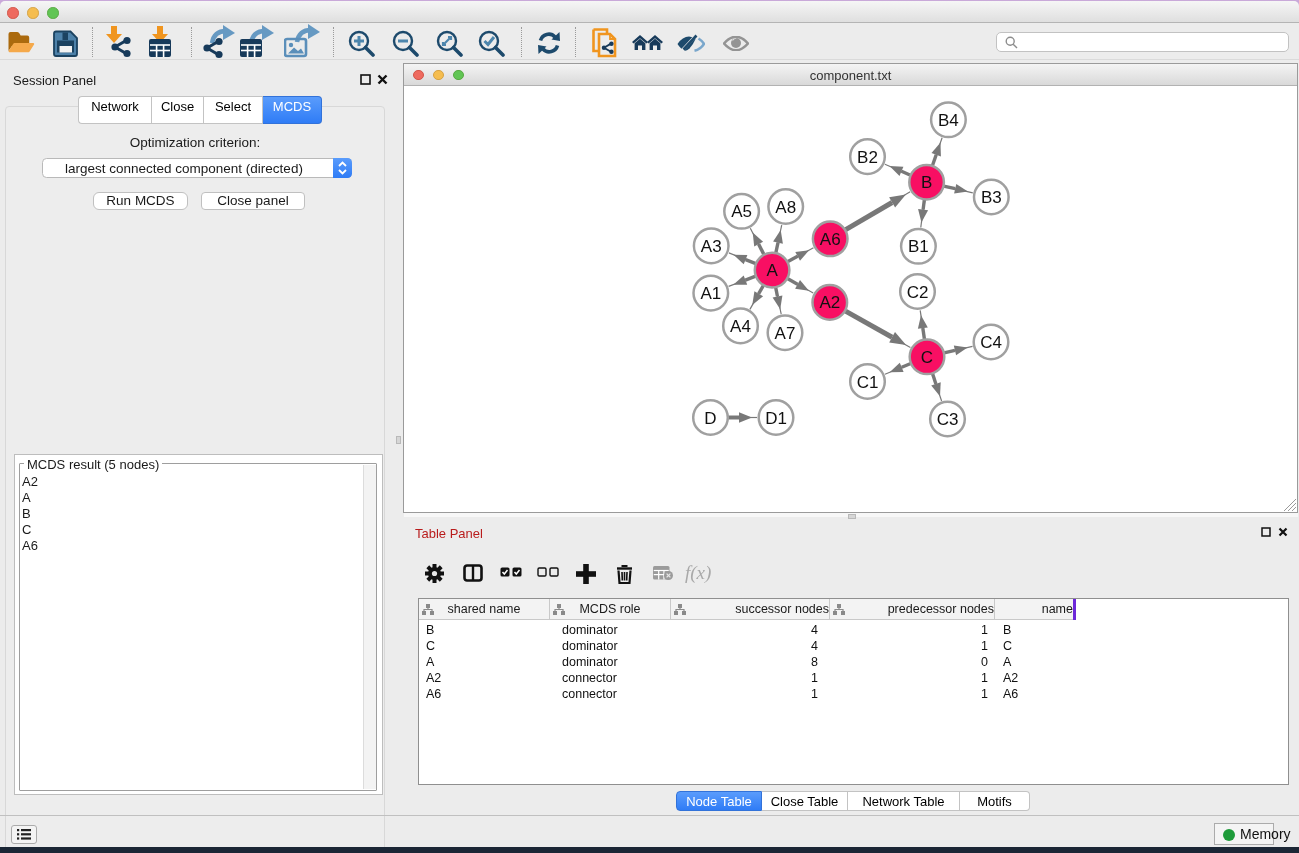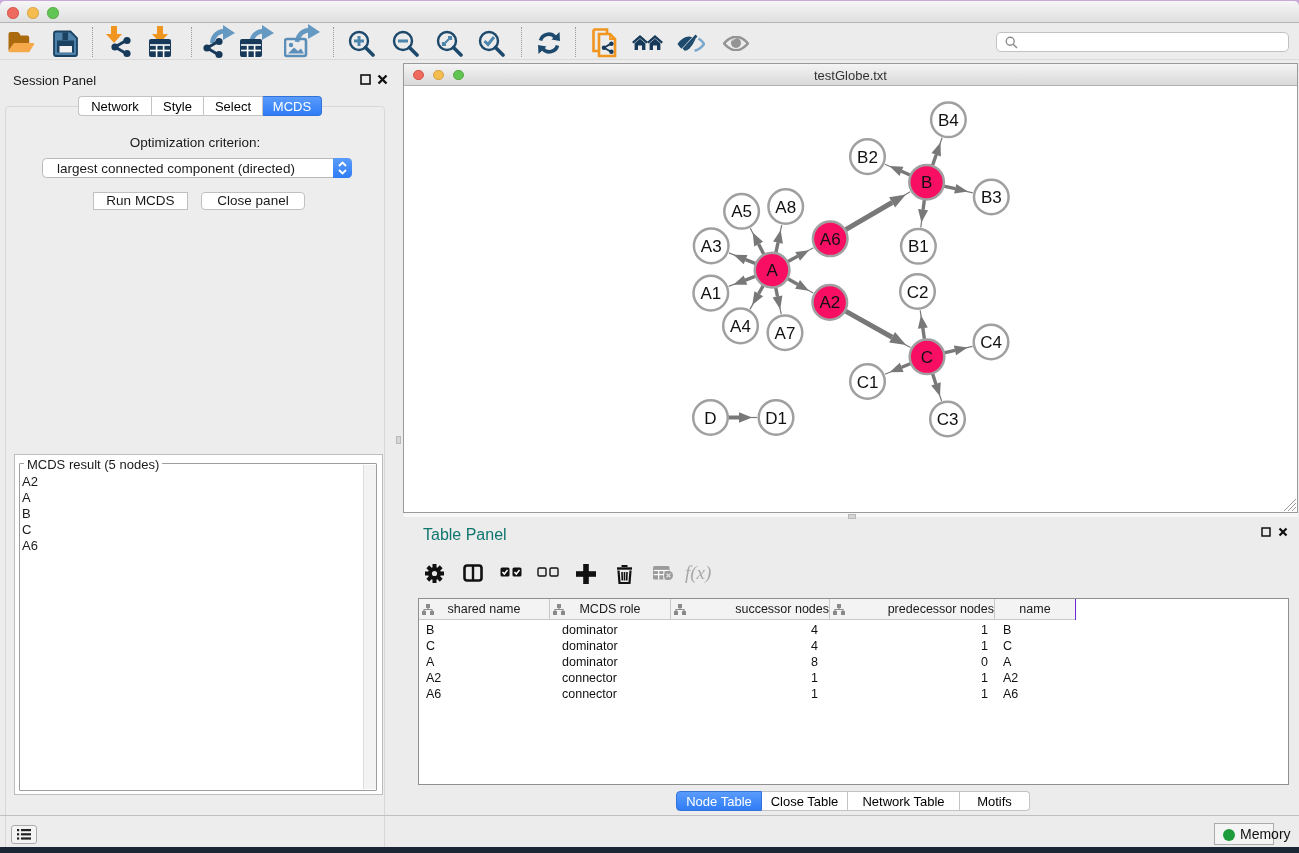--- a/index.html
+++ b/index.html
@@ -171,49 +171,49 @@
 </div>
 <div class="abs" style="left:0;top:60px;width:390px;height:755px">
 <div class="abs" style="left:13px;top:13px;font-size:13px;color:#1a1a1a">Session Panel</div>
 <svg class="abs" style="left:360px;top:14px" width="11" height="11" viewBox="0 0 11 11">
       <rect x="1" y="1" width="9" height="9" fill="none" stroke="#111" stroke-width="1.6"></rect>
     </svg>
 <svg class="abs" style="left:377px;top:14px" width="11" height="11" viewBox="0 0 11 11">
       <path d="M1.5 1.5 L9.5 9.5 M9.5 1.5 L1.5 9.5" stroke="#111" stroke-width="2.4"></path>
     </svg>
 <div class="abs" style="left:5px;top:46px;width:380px;height:746px;background:#ededed;border:1px solid #d8d8d8;border-radius:4px"></div>
-<div class="abs" style="left:78px;top:36px;height:20px;display:flex;font-size:13px;text-align:center;line-height:20px">
+<div class="abs" style="left:78px;top:36px;height:28px;display:flex;font-size:13px;text-align:center;line-height:20px">
       <div style="width:73px;background:#fff;border:1px solid #c3c3c3;border-right:none;border-radius:4px 0 0 4px">Network</div>
-      <div style="width:52px;background:#fff;border:1px solid #c3c3c3;border-right:none">Style</div>
+      <div style="width:52px;background:#fff;border:1px solid #c3c3c3;border-right:none">Close</div>
       <div style="width:60px;background:#fff;border:1px solid #c3c3c3">Select</div>
       <div style="width:59px;background:linear-gradient(#5a9cfc,#2f7cf6);color:#fff;border:1px solid #3272d9;border-left:none;border-radius:0 4px 4px 0">MCDS</div>
     </div>
 <div class="abs" style="left:0;top:75px;width:390px;text-align:center;font-size:13.5px;color:#1a1a1a">Optimization criterion:</div>
-<div class="abs" style="left:42px;top:98px;width:310px;height:20px;background:#fff;border:1px solid #b9b9b9;border-radius:4.5px;font-size:13.5px;line-height:19px;padding-left:14px;color:#1a1a1a">largest connected component (directed)<div class="abs" style="right:-1px;top:-1px;width:19px;height:20px;border-radius:0 4.5px 4.5px 0;background:linear-gradient(#5a9cfc,#2f7cf6)">
+<div class="abs" style="left:42px;top:98px;width:310px;height:20px;background:#fff;border:1px solid #b9b9b9;border-radius:4.5px;font-size:13.5px;line-height:19px;padding-left:22px;color:#1a1a1a">largest connected component (directed)<div class="abs" style="right:-1px;top:-1px;width:19px;height:20px;border-radius:0 4.5px 4.5px 0;background:linear-gradient(#5a9cfc,#2f7cf6)">
         <svg width="11" height="14" viewBox="0 0 11 14" style="position:absolute;left:4px;top:3px">
           <path d="M2 5 L5.5 1.5 L9 5" fill="none" stroke="#fff" stroke-width="1.8"></path>
           <path d="M2 9 L5.5 12.5 L9 9" fill="none" stroke="#fff" stroke-width="1.8"></path>
         </svg>
       </div></div>
-<div class="abs" style="left:93px;top:132px;width:95px;height:18px;background:#fff;border:1px solid #c0c0c0;border-radius:0;font-size:13.5px;text-align:center;line-height:16px;color:#1a1a1a">Run MCDS</div>
+<div class="abs" style="left:93px;top:132px;width:95px;height:18px;background:#fff;border:1px solid #c0c0c0;border-radius:6px;font-size:13.5px;text-align:center;line-height:16px;color:#1a1a1a">Run MCDS</div>
 <div class="abs" style="left:201px;top:132px;width:104px;height:18px;background:#fff;border:1px solid #c0c0c0;border-radius:4px;font-size:13.5px;text-align:center;line-height:16px;color:#1a1a1a">Close panel</div>
 <div class="abs" style="left:14px;top:394px;width:369px;height:341px;background:#fff;border:1px solid #bdbdbd">
       <div class="abs" style="left:4px;top:8px;width:358px;height:328px;border:1px solid #9e9e9e;border-radius:1px"></div>
       <div class="abs" style="left:9px;top:2px;background:#fff;padding:0 3px;font-size:13px;color:#1a1a1a">MCDS result (5 nodes)</div>
       <div class="abs" style="left:7px;top:19px;font-size:13px;line-height:16px;color:#1a1a1a">A2<br>A<br>B<br>C<br>A6</div>
       <div class="abs" style="right:6px;top:10px;width:13px;height:324px;background:#f3f3f3;border-left:1px solid #dcdcdc"></div>
     </div>
 </div>
 <div class="abs" style="left:396px;top:436px;width:5px;height:8px;background:#d6d6d6;border:1px solid #b9b9b9"></div>
 <div class="abs" style="left:403px;top:63px;width:895px;height:450px;border:1px solid #9a9a9a;background:#fff">
 <div class="abs" style="left:0;top:0;width:100%;height:22px;background:linear-gradient(#f4f4f4,#d9d9d9);border-bottom:1px solid #b2b2b2">
       <div class="tl" style="left:9px;top:5.5px;width:10.5px;height:10.5px;background:#ee6a5f;border:0.5px solid #d35548"></div>
       <div class="tl" style="left:29px;top:5.5px;width:10.5px;height:10.5px;background:#f5bd4f;border:0.5px solid #d6a243"></div>
       <div class="tl" style="left:49px;top:5.5px;width:10.5px;height:10.5px;background:#61c554;border:0.5px solid #58a942"></div>
-      <div class="abs" style="left:0;width:100%;top:4px;text-align:center;font-size:13px;color:#333">testGlobe.txt</div>
+      <div class="abs" style="left:0;width:100%;top:4px;text-align:center;font-size:13px;color:#333">component.txt</div>
     </div>
 <div class="abs" style="left:0;top:22px;width:893px;height:426px;background:#fff;overflow:hidden">
 <svg width="893" height="425" viewBox="0 0 893 425" style="position:absolute;left:0;top:0">
         <line x1="351.7" y1="190.2" x2="324.6" y2="200.4" stroke="#787878" stroke-width="1.2"></line>
         <line x1="351.7" y1="190.2" x2="341.4" y2="194.1" stroke="#787878" stroke-width="3.4"></line>
         <polygon points="329.3,198.7 339.7,189.4 343.2,198.8" fill="#787878"></polygon>
         <line x1="351.8" y1="177.6" x2="324.9" y2="166.9" stroke="#787878" stroke-width="1.2"></line>
         <line x1="351.8" y1="177.6" x2="341.6" y2="173.6" stroke="#787878" stroke-width="3.4"></line>
         <polygon points="329.5,168.8 343.4,168.9 339.7,178.2" fill="#787878"></polygon>
         <line x1="359.5" y1="199.3" x2="345.9" y2="223.4" stroke="#787878" stroke-width="1.2"></line>
@@ -315,21 +315,21 @@
       <g stroke="#9a9a9a" stroke-width="1">
         <line x1="0" y1="12" x2="12" y2="0"></line>
         <line x1="4" y1="12" x2="12" y2="4"></line>
         <line x1="8" y1="12" x2="12" y2="8"></line>
       </g>
     </svg>
 </div>
 <div class="abs" style="left:404px;top:513px;width:894px;height:3.5px;background:#f7f7f7"></div>
 <div class="abs" style="left:848px;top:514px;width:8px;height:5px;background:#d6d6d6;border:1px solid #b9b9b9"></div>
 <div class="abs" style="left:403px;top:520px;width:896px;height:295px">
-<div class="abs" style="left:20px;top:6px;font-size:16px;color:#0f766e">Table Panel</div>
+<div class="abs" style="left:12px;top:6px;font-size:13px;color:#b91c1c">Table Panel</div>
 <svg class="abs" style="left:858px;top:7px" width="10" height="10" viewBox="0 0 10 10">
       <rect x="1" y="1" width="8" height="8" fill="none" stroke="#111" stroke-width="1.5"></rect>
     </svg>
 <svg class="abs" style="left:875px;top:7px" width="10" height="10" viewBox="0 0 10 10">
       <path d="M1.5 1.5 L8.5 8.5 M8.5 1.5 L1.5 8.5" stroke="#111" stroke-width="2.2"></path>
     </svg>
 <svg style="position:absolute;left:22px;top:44px" width="19" height="19" viewBox="0 0 19 19">
       <g transform="translate(9.5,9.5)" fill="#111">
         <rect x="-2" y="-9.5" width="4" height="5" transform="rotate(0)"></rect>
         <rect x="-2" y="-9.5" width="4" height="5" transform="rotate(45)"></rect>
@@ -412,21 +412,21 @@
             </g>
           </svg>successor nodes</div>
 <div class="abs" style="left:411px;top:0;width:165px;height:21px;border-right:1px solid #c9c9c9;text-align:right;line-height:21px"><svg width="12" height="11" viewBox="0 0 12 11" style="position:absolute;top:5px;left:3px">
             <g fill="#8a8a8a">
               <rect x="4" y="0" width="4" height="4"></rect>
               <rect x="0" y="7" width="4" height="4"></rect>
               <rect x="8" y="7" width="4" height="4"></rect>
               <path d="M6 4 L6 6 M2 7 L2 5.5 L10 5.5 L10 7" stroke="#8a8a8a" stroke-width="1.2" fill="none"></path>
             </g>
           </svg>predecessor nodes</div>
-<div class="abs" style="left:576px;top:0;width:81px;height:21px;border-right:1px solid #6d28d9;text-align:center;line-height:21px">name</div>
+<div class="abs" style="left:576px;top:0;width:81px;height:21px;border-right:3px solid #6d28d9;text-align:right;line-height:21px">name</div>
 </div>
 <div class="abs" style="left:0;top:23px;width:100%;height:16px;font-size:12.5px;line-height:16px;color:#111">
         <span class="abs" style="left:7px">B</span>
         <span class="abs" style="left:143px">dominator</span>
         <span class="abs" style="left:252px;width:147px;text-align:right">4</span>
         <span class="abs" style="left:411px;width:158px;text-align:right">1</span>
         <span class="abs" style="left:584px">B</span>
       </div>
 <div class="abs" style="left:0;top:39px;width:100%;height:16px;font-size:12.5px;line-height:16px;color:#111">
         <span class="abs" style="left:7px">C</span>

